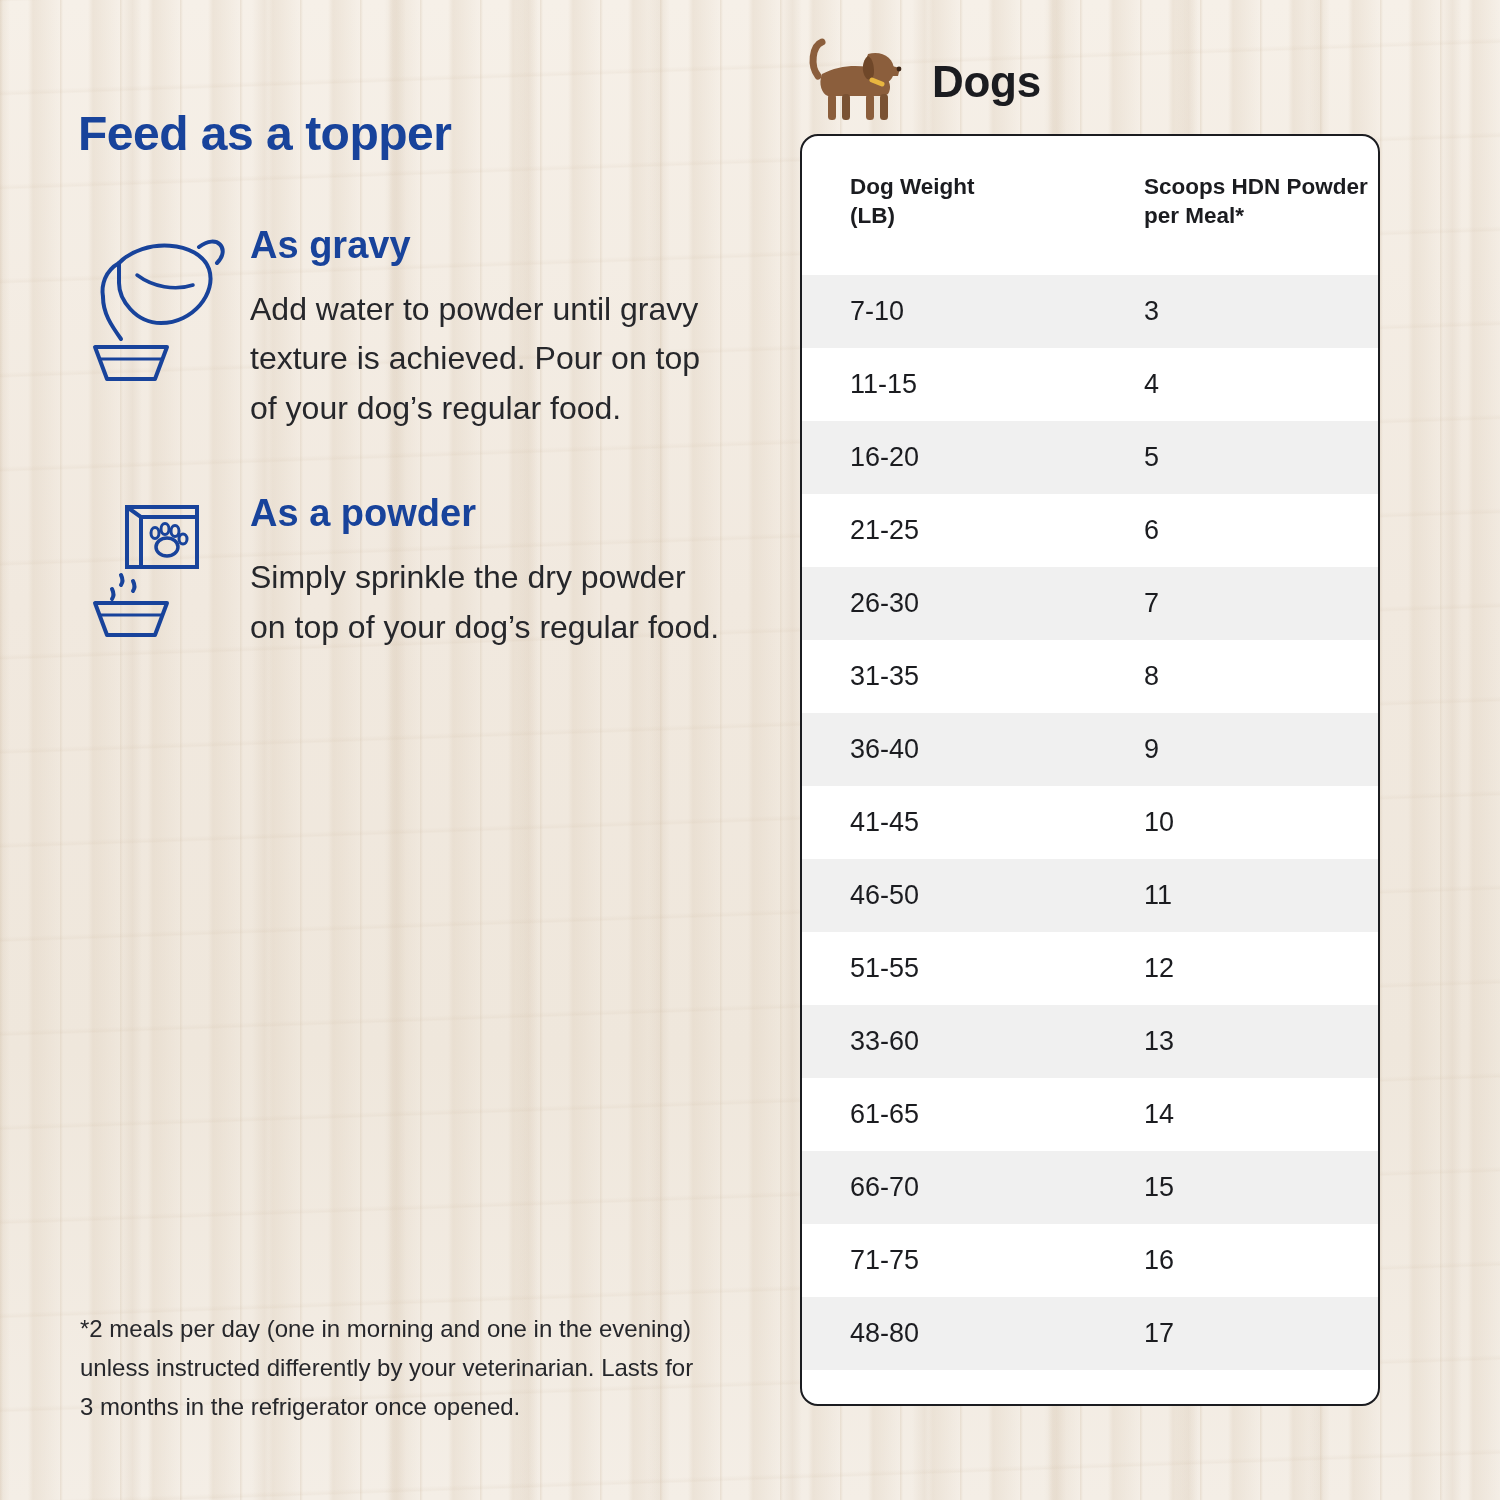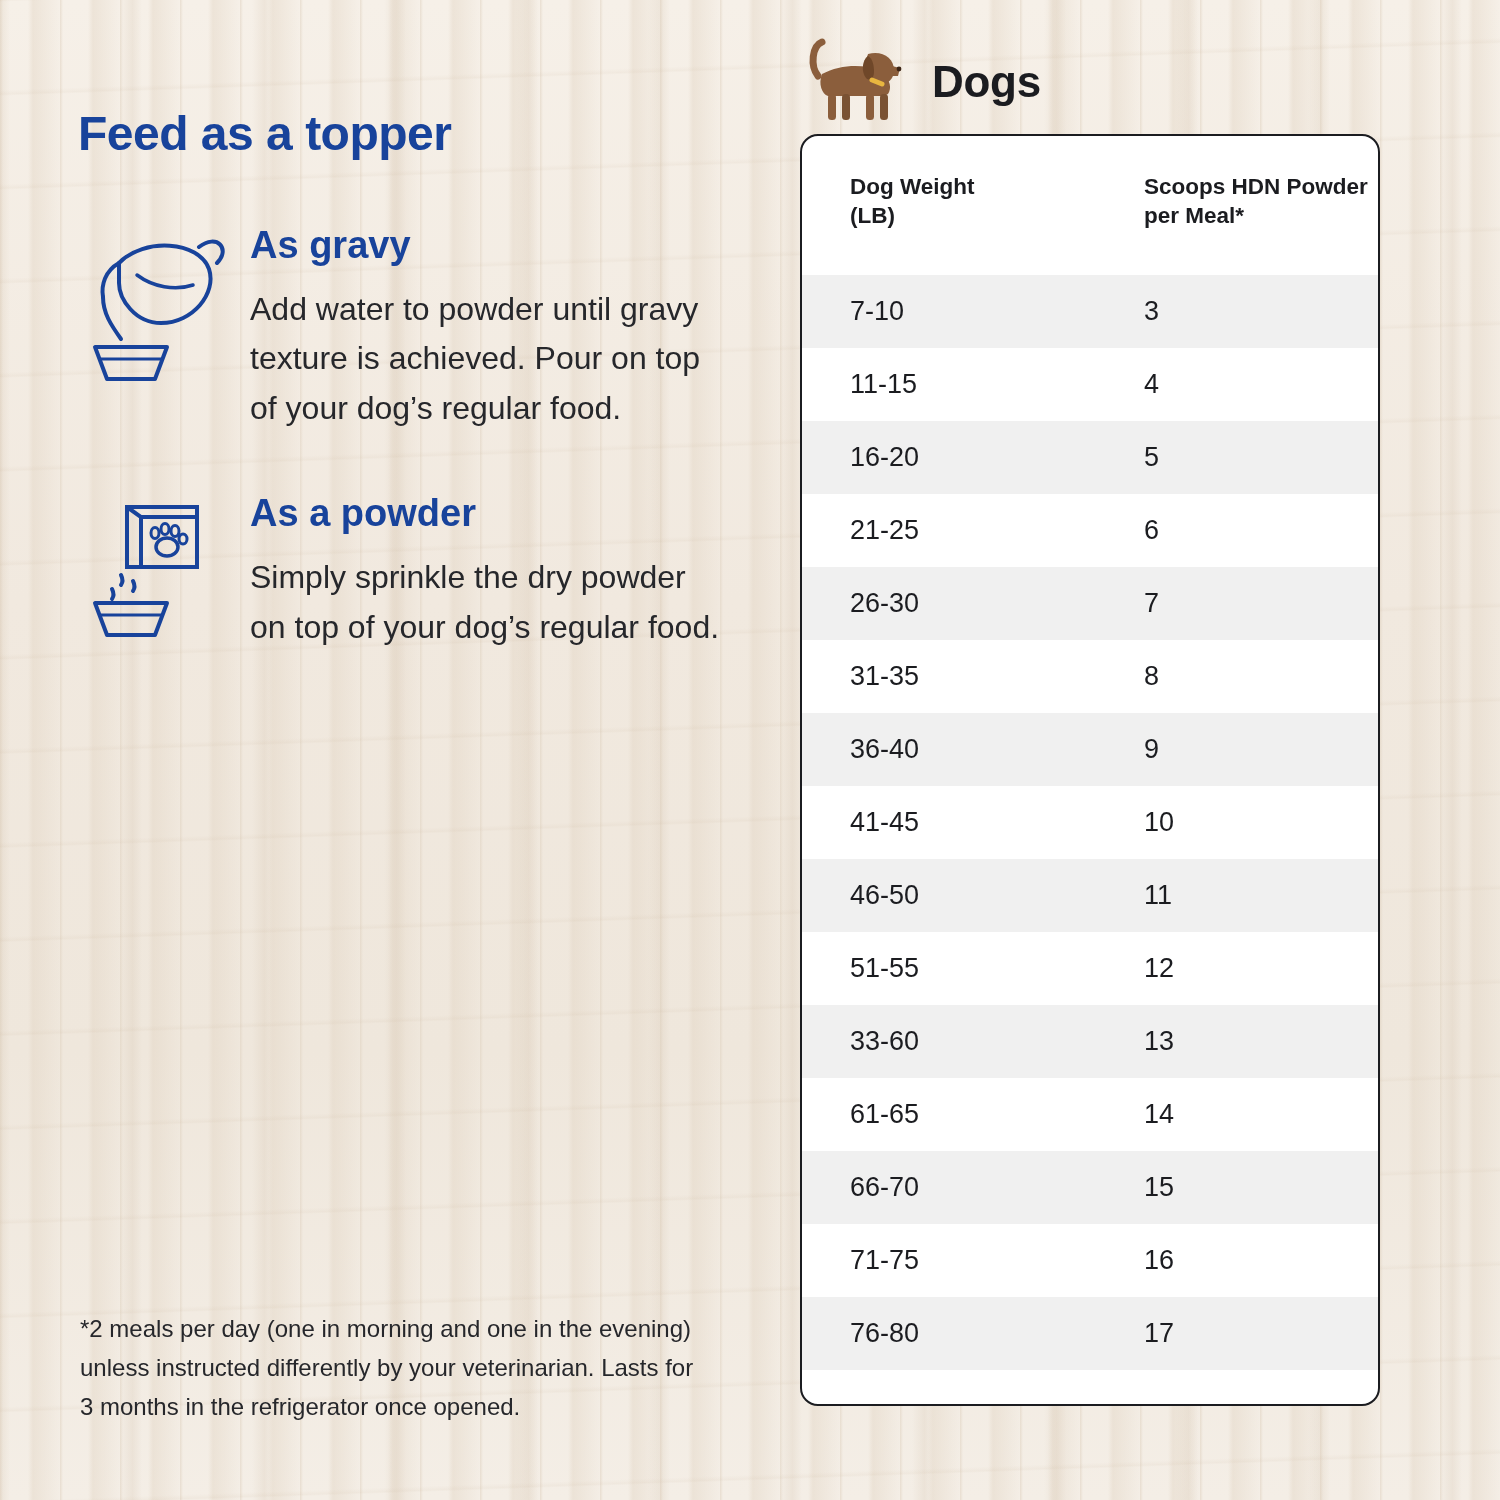--- a/index.html
+++ b/index.html
@@ -326,21 +326,21 @@
             </tr>
             <tr class="alt">
               <td class="col1">66-70</td>
               <td class="col2">15</td>
             </tr>
             <tr>
               <td class="col1">71-75</td>
               <td class="col2">16</td>
             </tr>
             <tr class="alt">
-              <td class="col1">76-80</td>
+              <td class="col1">48-80</td>
               <td class="col2">17</td>
             </tr>
           </tbody>
       </table>
     </div>
   </div>
 
 </div>
 
 </body></html>

